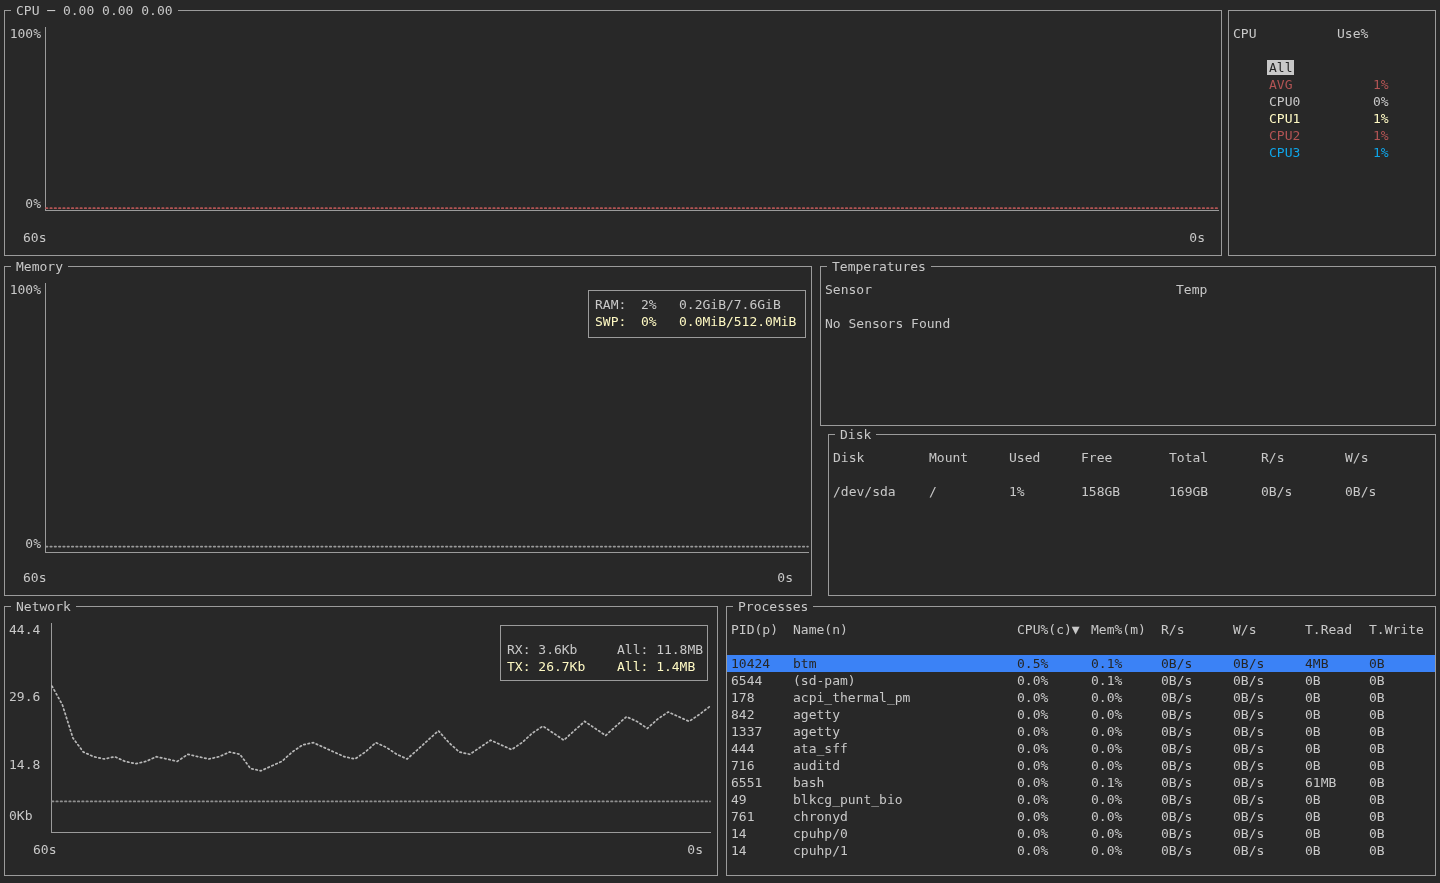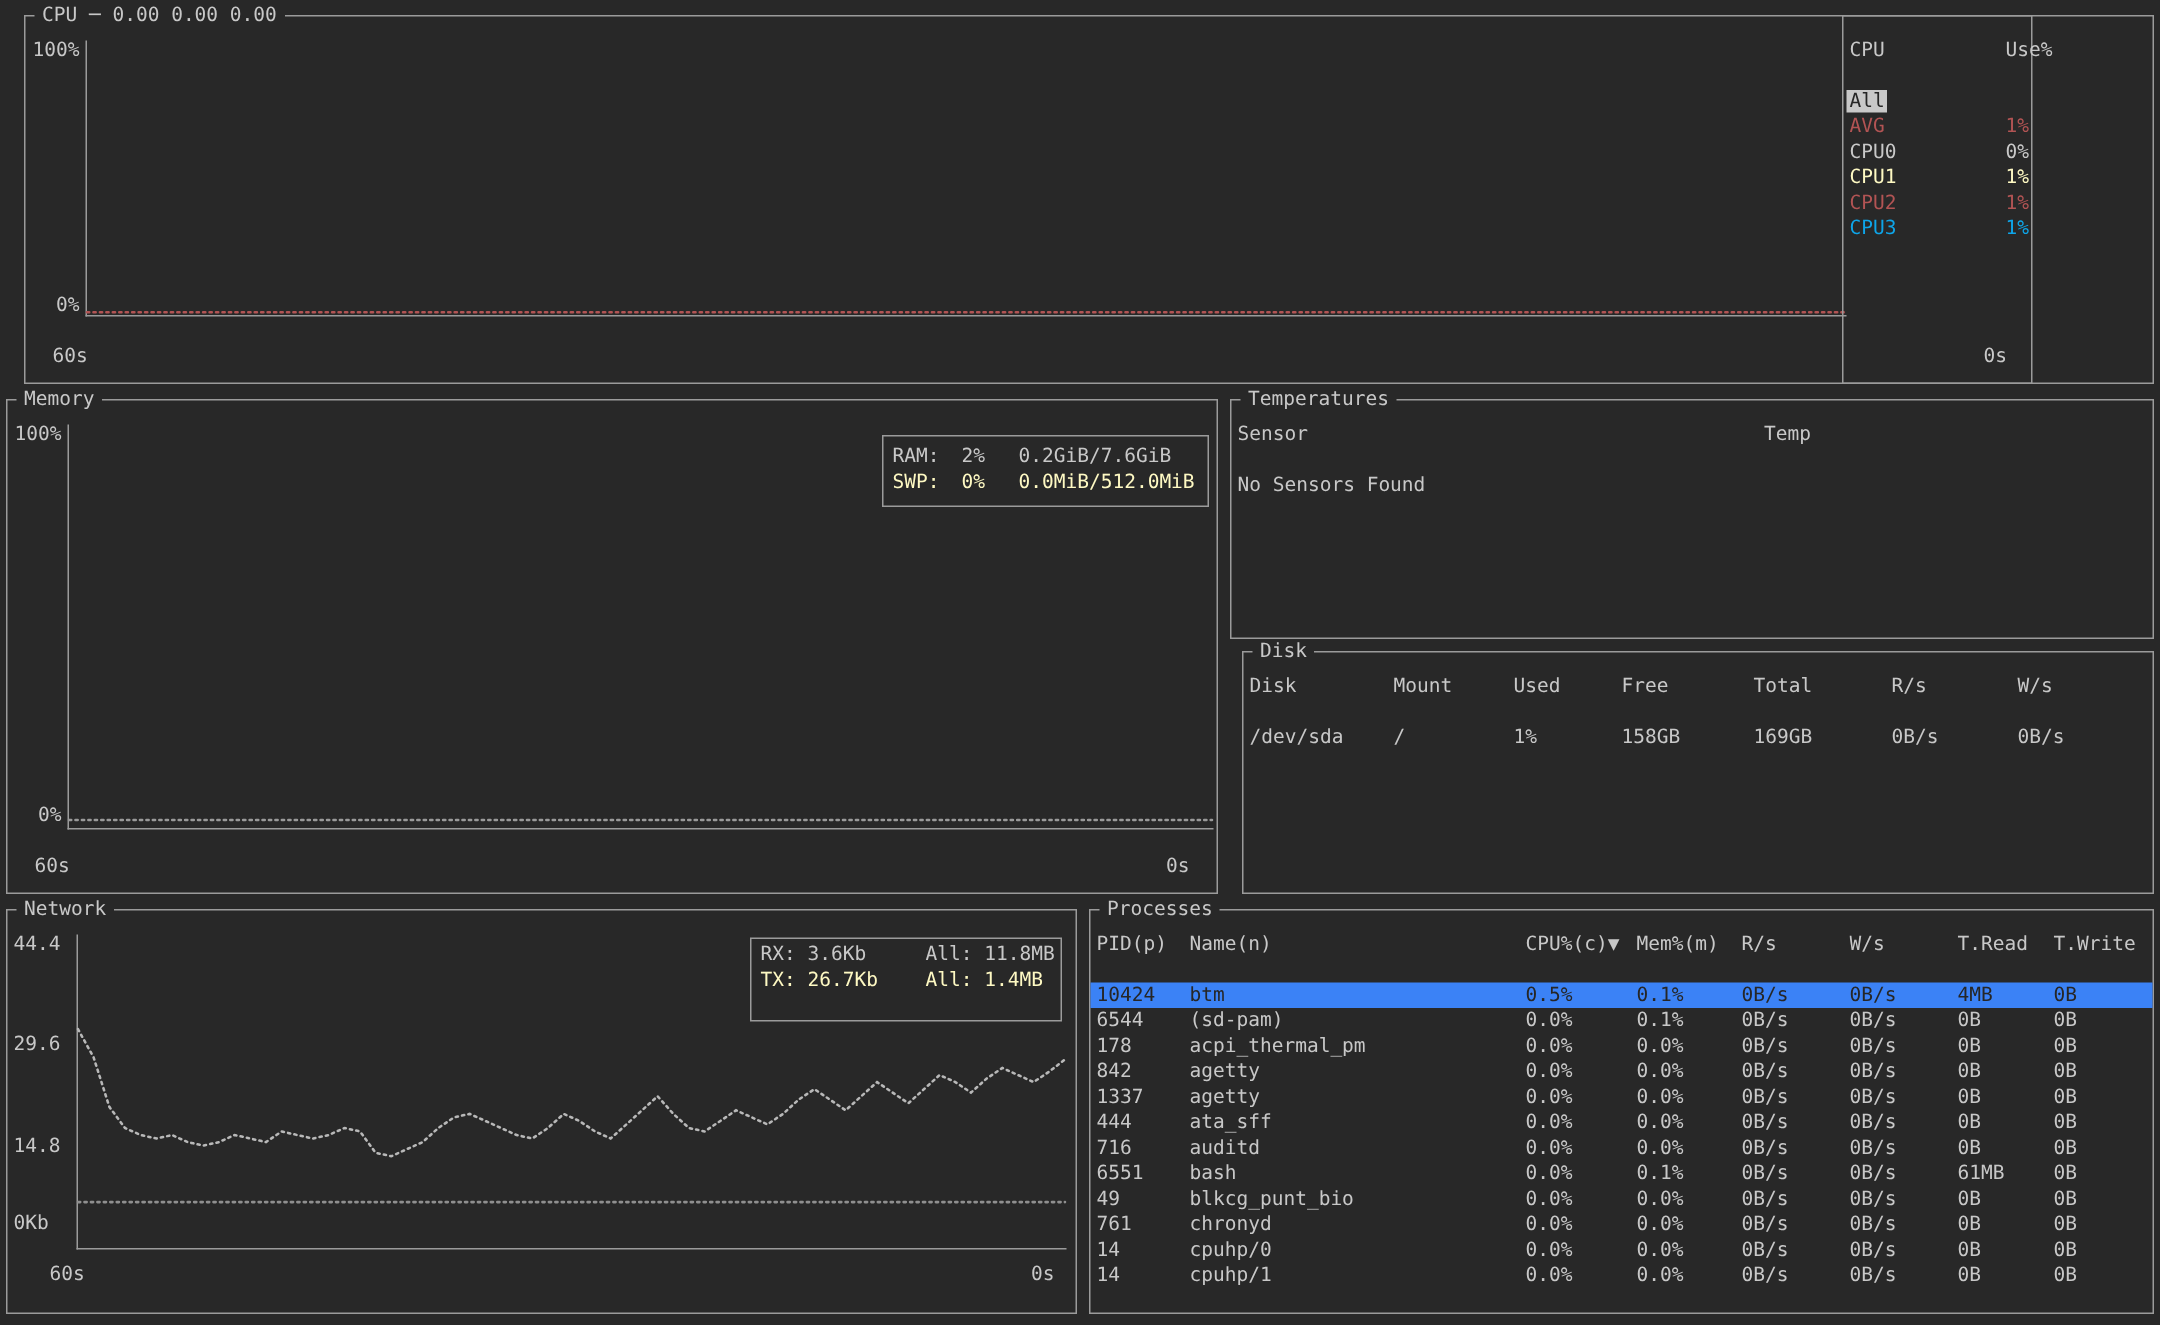--- a/index.html
+++ b/index.html
@@ -19,50 +19,50 @@
   .axis { position:absolute; border-left:1px solid #9b9b9b; border-bottom:1px solid #9b9b9b; }
   .chart { position:absolute; overflow:visible; }
   .box { position:absolute; border:1px solid #9b9b9b; background:#282828; }
 
   .red   { color:#b25454; }
   .dim   { color:#fef9c3; }
   .faint { color:#0ea5e9; }
 
   
   .cpu-rows { position:absolute; left:0; right:0; }
-  .cpu-legend-row { display:grid; grid-template-columns:104px 1fr; height:17px; padding-left:4px; }
+  .cpu-legend-row { display:grid; grid-template-columns:104px 1fr; height:17px; padding-left:4px;margin-left:36px; }
   .cpu-legend-row.selected .name-text { background:#c8c8c8; color:#262626; padding:0 2px; margin-left:-2px; }
 
   
   .mem-legend { padding:5px 12px 0 6px; }
   .mem-legend-row { display:grid; grid-template-columns:46px 38px 1fr; height:17px; }
 
   
-  .net-legend { padding:2px 0 0 6px; }
+  .net-legend { padding:15px 0 0 6px; }
   .net-legend-row { display:grid; grid-template-columns:110px 1fr; height:17px; }
 
   
   .disk-grid { display:grid; grid-template-columns:96px 80px 72px 88px 92px 84px 1fr; padding-left:4px; height:17px; position:absolute; left:0; right:0; }
   .disk-rows { position:absolute; left:0; right:0; }
   .disk-rows .disk-grid { position:relative; }
 
   
   .temp-head span { position:absolute; white-space:pre; }
 
   
   .proc-grid { display:grid; grid-template-columns:62px 224px 74px 70px 72px 72px 64px 1fr; padding-left:4px; height:17px; }
   .proc-head { position:absolute; left:0; right:0; }
   .proc-rows { position:absolute; left:0; right:0; }
   .proc-row.selected { background:#3b82f6; color:#262626; }
   .proc-grid span { overflow:hidden; white-space:pre; }
 </style>
 </head>
 <body>
 
-<section class="panel" style="left:16px;top:10px;width:1339px;height:246px">
+<section class="panel" style="left:4px;top:10px;width:1218px;height:246px">
   <span class="panel-title">CPU ─ 0.00 0.00 0.00</span>
   <span class="abs ra" style="left:2px;top:14px;width:34px">100%</span>
   <span class="abs ra" style="left:2px;top:184px;width:34px">0%</span>
   <div class="axis" style="left:40px;top:16px;width:1174px;height:184px"></div>
   <svg class="chart" width="1172" height="183" style="left:41px;top:16px">
       <polyline points="0.0,181.2 1172.0,181.2" fill="none" stroke="#b25454" stroke-width="1.7" stroke-dasharray="1.5 2.8" stroke-linecap="round"></polyline>
     </svg>
   <span class="abs" style="left:18px;top:218px">60s</span>
   <span class="abs" style="right:16px;top:218px">0s</span>
 </section>

